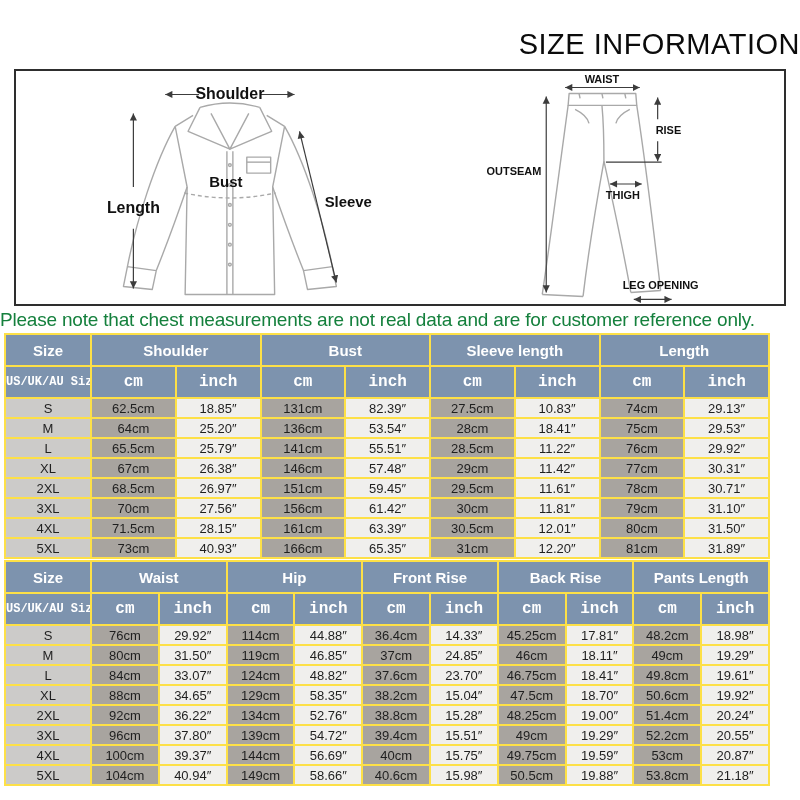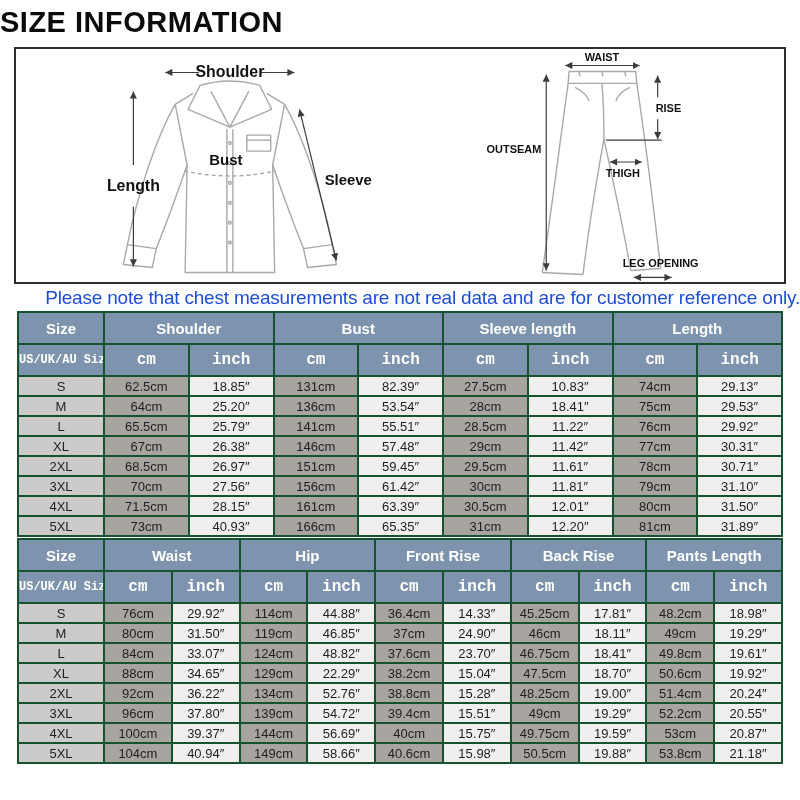--- a/index.html
+++ b/index.html
@@ -1,29 +1,29 @@
 <!DOCTYPE html>
 <html style="--header-bg: #7d93ae; --header-text: #ffffff; --cm-cell-bg: #a8a49f; --size-cell-bg: #cccbc9; --inch-cell-bg: #f0efed; --cell-text: #1f1f1f; --diagram-line: #a9a9a9; --dimension-line: #3c3c3c;"><head>
 <meta charset="utf-8">
 <style>
   html,body{margin:0;padding:0;width:800px;height:800px;background:#fff;overflow:hidden;
     font-family:"Liberation Sans",sans-serif;}
   .page{width:800px;height:800px;position:relative;}
-  .title{padding-top:6px;text-align:left;font-size:29px;font-weight:bold;color:#0b0b0b;
+  .title{padding-top:28px;text-align:right;font-size:29px;font-weight:normal;color:#0b0b0b;
     letter-spacing:.5px;}
   .diagram-box{margin:8px 14px 0 14px;height:233px;border:2px solid #2e2e2e;display:flex;
     background:#fff;}
   .diagram{width:50%;height:100%;}
   .diagram text{font-family:"Liberation Sans",sans-serif;font-weight:bold;fill:#111;}
   .garment{fill:none;stroke:var(--diagram-line,#a9a9a9);stroke-width:1.4;stroke-linejoin:round;}
   .dim{fill:none;stroke:var(--dimension-line,#3c3c3c);stroke-width:1.2;}
-  .note{margin-top:1px;text-align:right;font-size:19px;line-height:26px;color:#1d4ed8;
+  .note{margin-top:1px;text-align:left;font-size:19px;line-height:26px;color:#15803d;
     letter-spacing:-0.2px;}
-  table.size-chart{border-collapse:separate;border-spacing:2px;width:766px;margin-left:17px;
-    table-layout:fixed;background:#14532d;}
+  table.size-chart{border-collapse:separate;border-spacing:2px;width:766px;margin-left:4px;
+    table-layout:fixed;background:#fde047;}
   table.size-chart th,table.size-chart td{padding:0;text-align:center;vertical-align:middle;
     overflow:hidden;white-space:nowrap;}
   th.group-h{background:var(--header-bg,#7d93ae);color:var(--header-text,#fff);font-size:15px;
     font-weight:bold;height:30px;}
   th.unit-h{background:var(--header-bg,#7d93ae);color:var(--header-text,#fff);
     font-family:"Liberation Mono",monospace;font-size:16px;font-weight:bold;height:30px;}
   th.size-head{width:84px;}
   th.pre{white-space:pre-line;font-size:12px;line-height:14px;}
   td{font-size:13px;color:var(--cell-text,#1f1f1f);height:18px;}
   td.size-cell{background:var(--size-cell-bg,#cccbc9);}
@@ -280,21 +280,21 @@
           <td class="cm-cell">48.2cm</td>
           <td class="inch-cell">18.98″</td>
         </tr>
         <tr>
           <td class="size-cell">M</td>
           <td class="cm-cell">80cm</td>
           <td class="inch-cell">31.50″</td>
           <td class="cm-cell">119cm</td>
           <td class="inch-cell">46.85″</td>
           <td class="cm-cell">37cm</td>
-          <td class="inch-cell">24.90″</td>
+          <td class="inch-cell">24.85″</td>
           <td class="cm-cell">46cm</td>
           <td class="inch-cell">18.11″</td>
           <td class="cm-cell">49cm</td>
           <td class="inch-cell">19.29″</td>
         </tr>
         <tr>
           <td class="size-cell">L</td>
           <td class="cm-cell">84cm</td>
           <td class="inch-cell">33.07″</td>
           <td class="cm-cell">124cm</td>
@@ -304,21 +304,21 @@
           <td class="cm-cell">46.75cm</td>
           <td class="inch-cell">18.41″</td>
           <td class="cm-cell">49.8cm</td>
           <td class="inch-cell">19.61″</td>
         </tr>
         <tr>
           <td class="size-cell">XL</td>
           <td class="cm-cell">88cm</td>
           <td class="inch-cell">34.65″</td>
           <td class="cm-cell">129cm</td>
-          <td class="inch-cell">22.29″</td>
+          <td class="inch-cell">58.35″</td>
           <td class="cm-cell">38.2cm</td>
           <td class="inch-cell">15.04″</td>
           <td class="cm-cell">47.5cm</td>
           <td class="inch-cell">18.70″</td>
           <td class="cm-cell">50.6cm</td>
           <td class="inch-cell">19.92″</td>
         </tr>
         <tr>
           <td class="size-cell">2XL</td>
           <td class="cm-cell">92cm</td>

